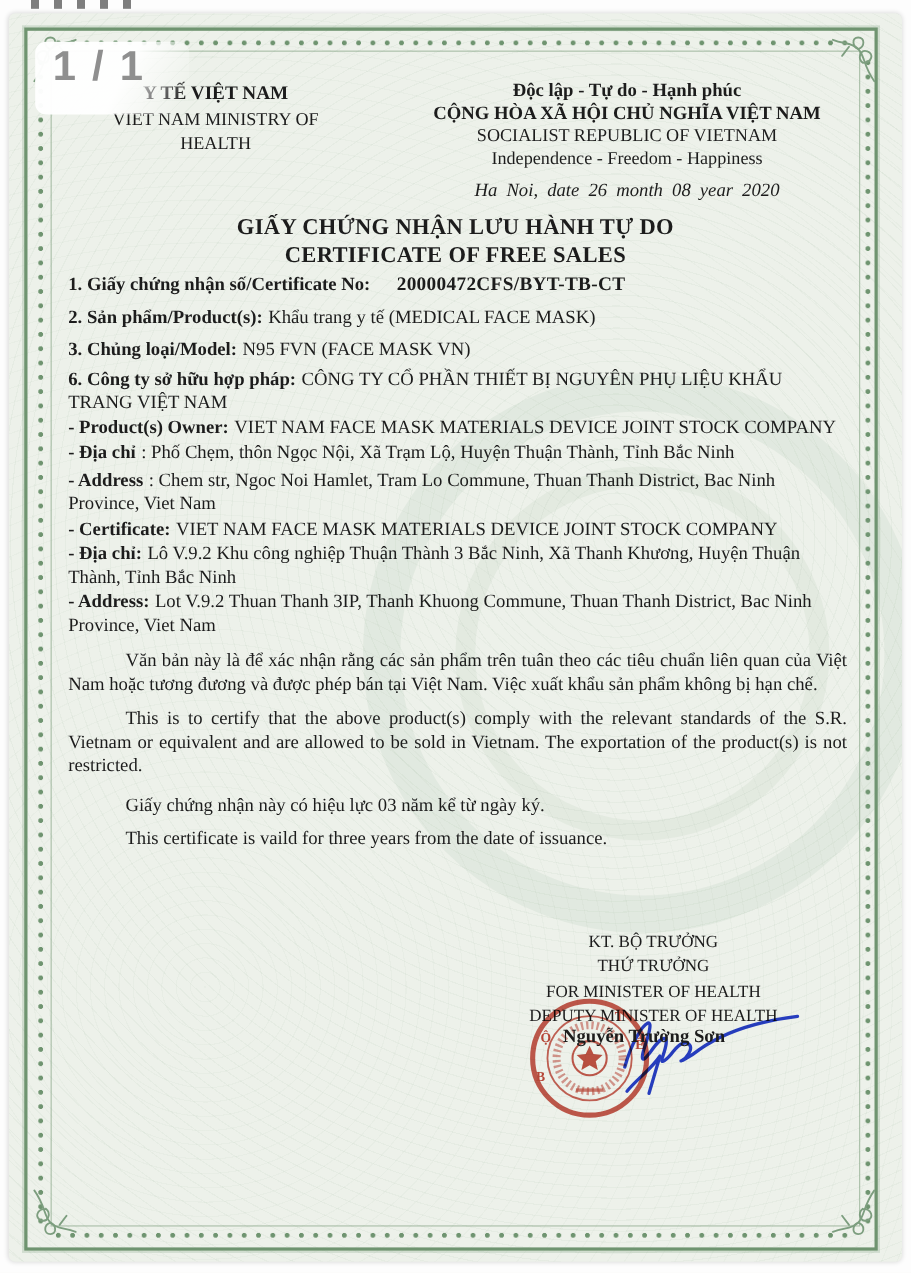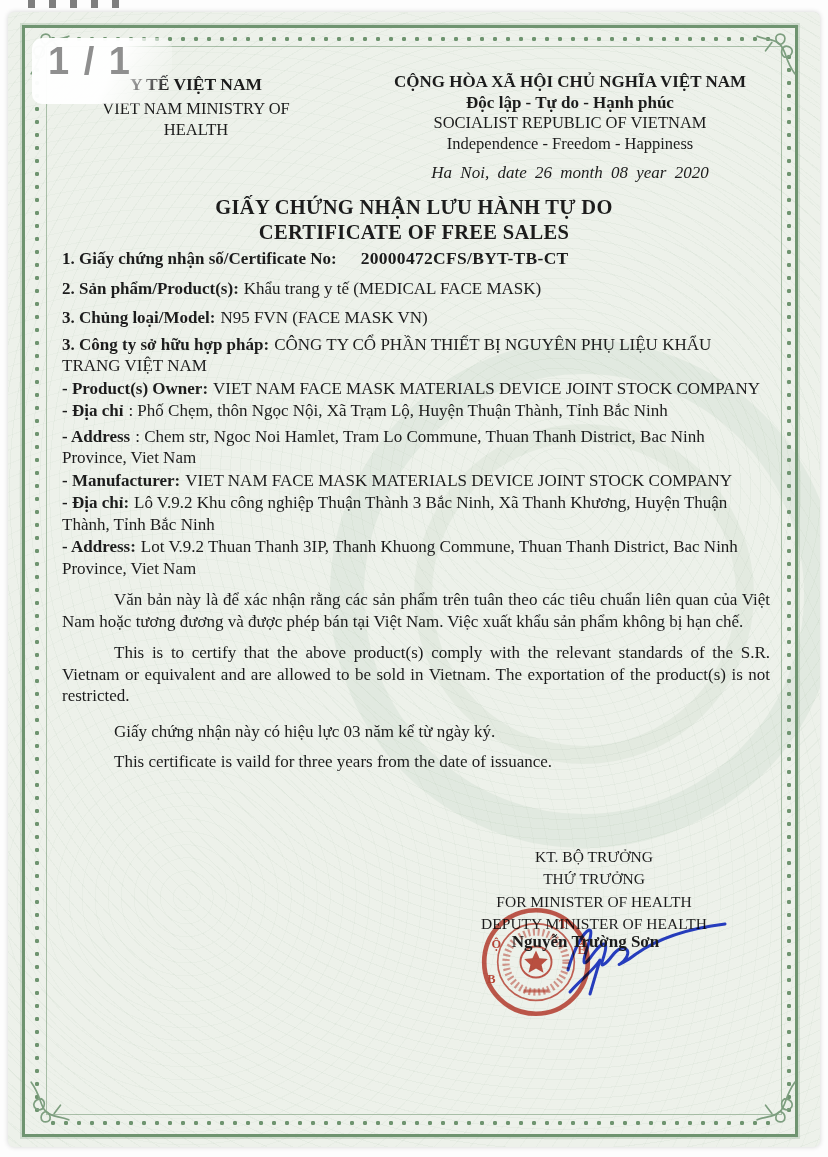--- a/index.html
+++ b/index.html
@@ -139,41 +139,41 @@
     </svg>
   <div class="watermark"></div>
 
   <div class="header-left">
     <p class="hl1">Y TẾ VIỆT NAM</p>
     <p class="hl2">VIET NAM MINISTRY OF</p>
     <p class="hl2">HEALTH</p>
   </div>
 
   <div class="header-right">
+    <p class="hr-b">Độc lập - Tự do - Hạnh phúc</p>
     <p class="hr-b">CỘNG HÒA XÃ HỘI CHỦ NGHĨA VIỆT NAM</p>
-    <p class="hr-b">Độc lập - Tự do - Hạnh phúc</p>
     <p class="hr-n">SOCIALIST REPUBLIC OF VIETNAM</p>
     <p class="hr-n">Independence - Freedom - Happiness</p>
     <p class="date-line">Ha Noi, date 26 month 08 year 2020</p>
   </div>
 
   <h1 class="doc-title">
     <span>GIẤY CHỨNG NHẬN LƯU HÀNH TỰ DO</span><br>
     <span>CERTIFICATE OF FREE SALES</span>
   </h1>
 
   <div class="body-text">
     <p class="field mb8"><b>1. Giấy chứng nhận số/Certificate No:</b><span class="val certno">20000472CFS/BYT-TB-CT</span></p>
     <p class="field mb8"><b>2. Sản phẩm/Product(s):</b><span class="val">Khẩu trang y tế (MEDICAL FACE MASK)</span></p>
     <p class="field mb5"><b>3. Chủng loại/Model:</b><span class="val">N95 FVN (FACE MASK VN)</span></p>
-    <p class="field mb1"><b>3. Công ty sở hữu hợp pháp:</b><span class="val">CÔNG TY CỔ PHẦN THIẾT BỊ NGUYÊN PHỤ LIỆU KHẨU TRANG VIỆT NAM</span></p>
+    <p class="field mb1"><b>6. Công ty sở hữu hợp pháp:</b><span class="val">CÔNG TY CỔ PHẦN THIẾT BỊ NGUYÊN PHỤ LIỆU KHẨU TRANG VIỆT NAM</span></p>
     <p class="field mb1"><b>- Product(s) Owner:</b><span class="val">VIET NAM FACE MASK MATERIALS DEVICE JOINT STOCK COMPANY</span></p>
     <p class="field mb4"><b>- Địa chỉ</b><span class="val">: Phố Chẹm, thôn Ngọc Nội, Xã Trạm Lộ, Huyện Thuận Thành, Tỉnh Bắc Ninh</span></p>
     <p class="field mb1"><b>- Address</b><span class="val">: Chem str, Ngoc Noi Hamlet, Tram Lo Commune, Thuan Thanh District, Bac Ninh Province, Viet Nam</span></p>
-    <p class="field mb1"><b>- Manufacturer:</b><span class="val">VIET NAM FACE MASK MATERIALS DEVICE JOINT STOCK COMPANY</span></p>
+    <p class="field mb1"><b>- Certificate:</b><span class="val">VIET NAM FACE MASK MATERIALS DEVICE JOINT STOCK COMPANY</span></p>
     <p class="field mb1"><b>- Địa chỉ:</b><span class="val">Lô V.9.2 Khu công nghiệp Thuận Thành 3 Bắc Ninh, Xã Thanh Khương, Huyện Thuận Thành, Tỉnh Bắc Ninh</span></p>
     <p class="field"><b>- Address:</b><span class="val">Lot V.9.2 Thuan Thanh 3IP, Thanh Khuong Commune, Thuan Thanh District, Bac Ninh Province, Viet Nam</span></p>
 
     <p class="para mt10">Văn bản này là để xác nhận rằng các sản phẩm trên tuân theo các tiêu chuẩn liên quan của Việt Nam hoặc tương đương và được phép bán tại Việt Nam. Việc xuất khẩu sản phẩm không bị hạn chế.</p>
     <p class="para mt10">This is to certify that the above product(s) comply with the relevant standards of the S.R. Vietnam or equivalent and are allowed to be sold in Vietnam. The exportation of the product(s) is not restricted.</p>
     <p class="para mt14">Giấy chứng nhận này có hiệu lực 03 năm kể từ ngày ký.</p>
     <p class="para mt9">This certificate is vaild for three years from the date of issuance.</p>
   </div>
 
   <div class="sig-block">

